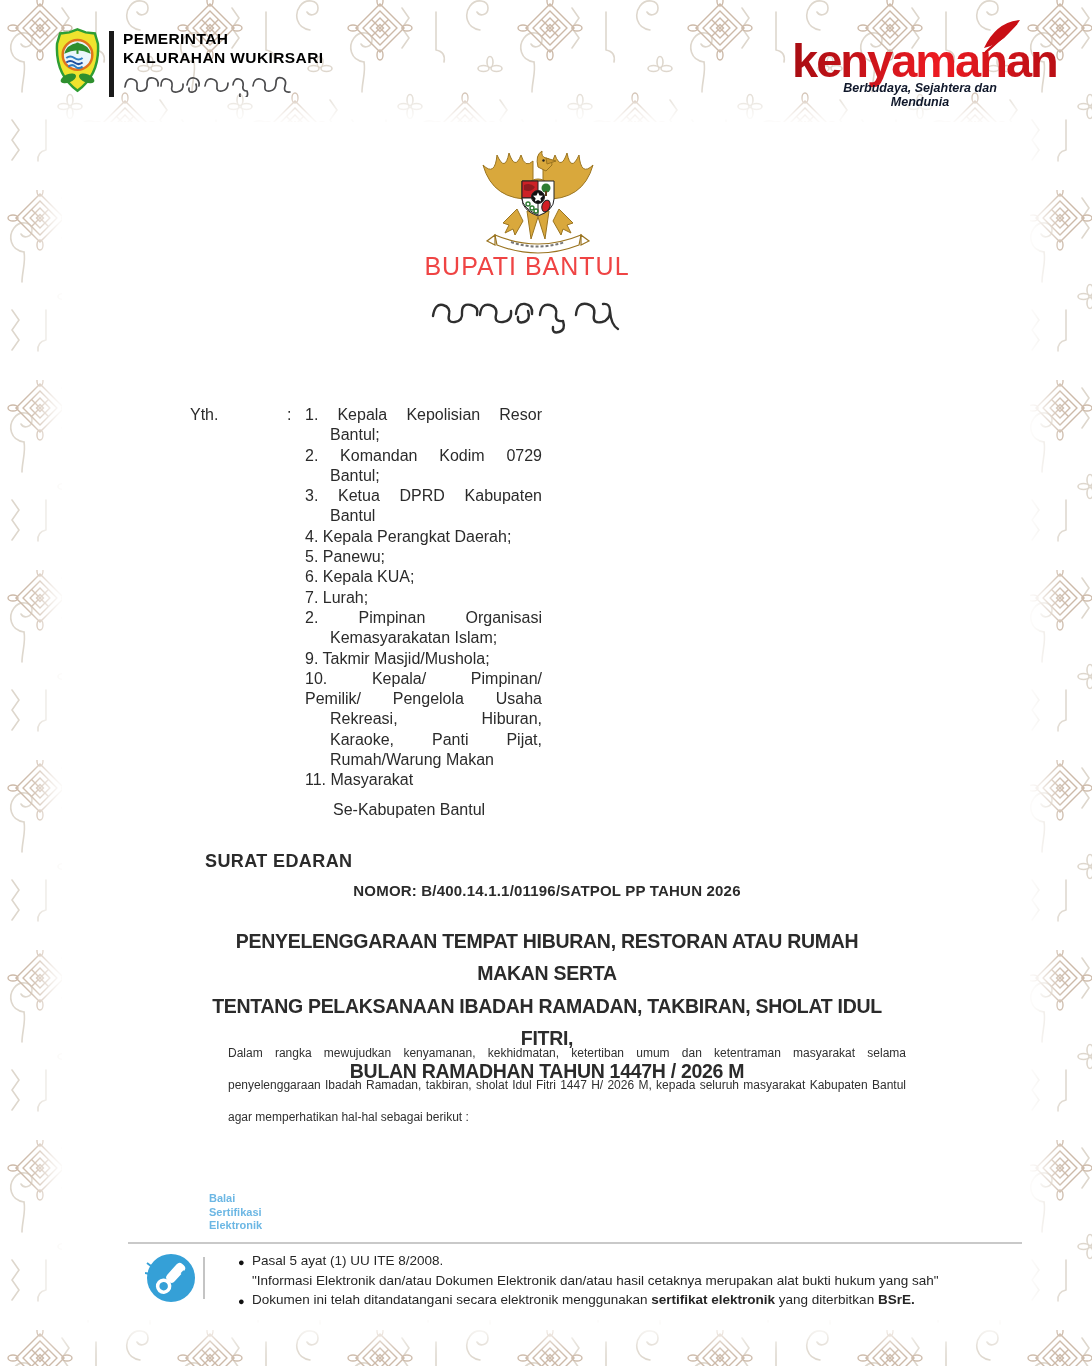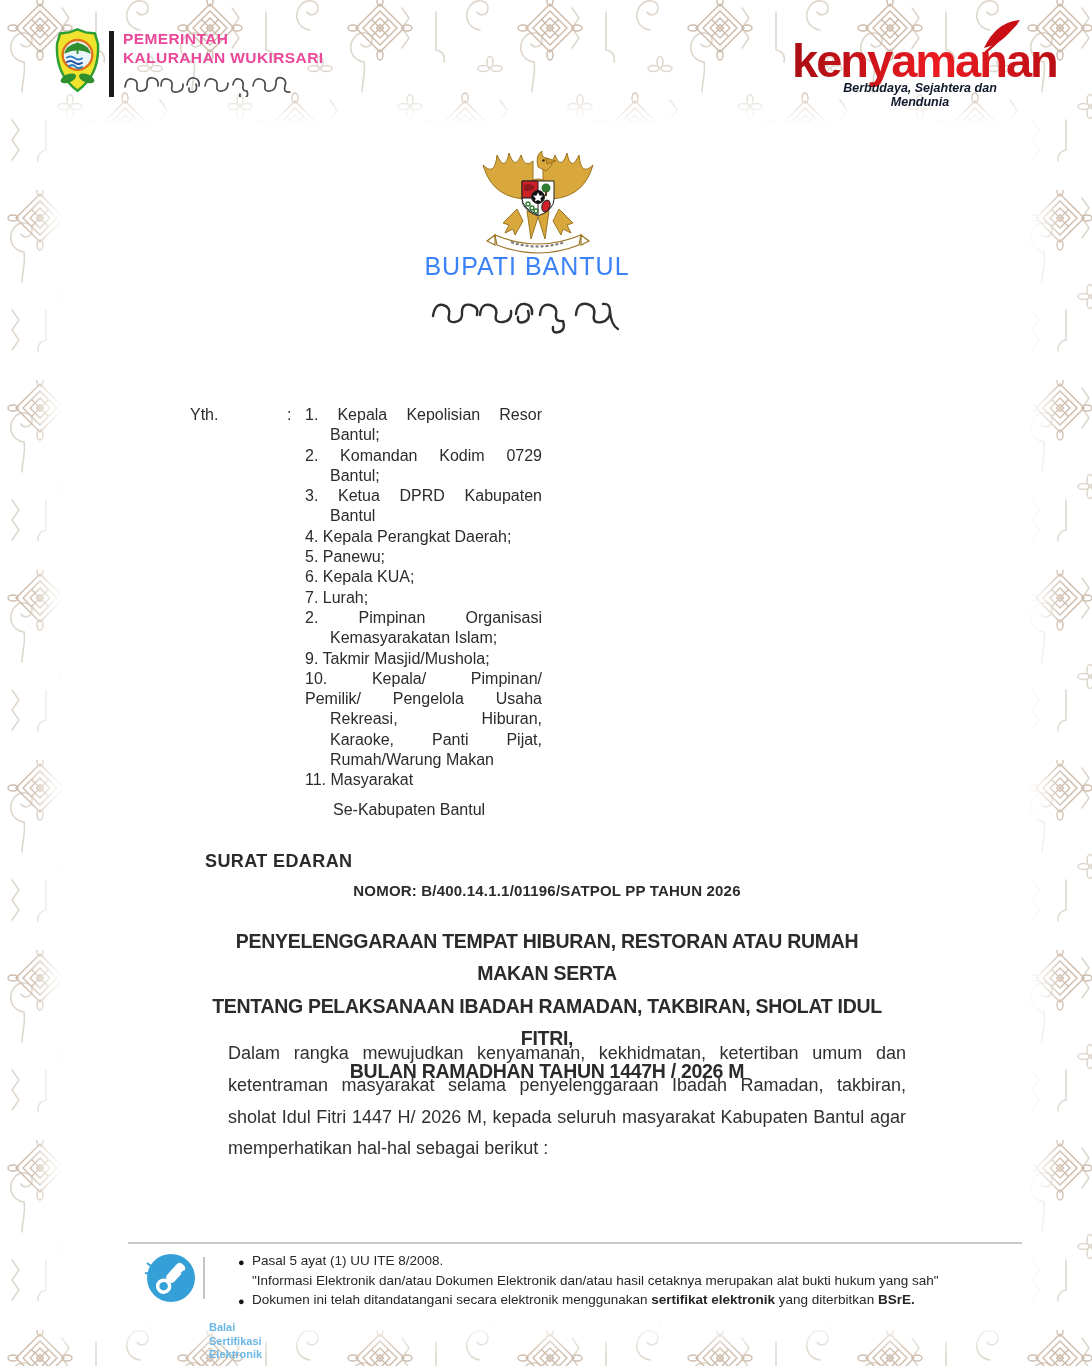--- a/index.html
+++ b/index.html
@@ -16,41 +16,41 @@
   .white-area{
     position:absolute;left:62px;top:122px;width:968px;height:1198px;
     background:#ffffff;
     box-shadow:0 0 22px 18px rgba(255,255,255,.96);
   }
   
   .hl-logo{position:absolute;left:54px;top:27px;width:47px;height:66px;}
   .hl-bar{position:absolute;left:109px;top:31px;width:5px;height:66px;background:#1a1a1a;}
   .hl-text{position:absolute;left:123px;top:29px;line-height:19px;}
   .hl-text .l1,.hl-text .l2{
-    font-weight:bold;font-size:15.5px;letter-spacing:.4px;color:#ec4899;
+    font-weight:bold;font-size:15.5px;letter-spacing:.4px;color:#000000;
   }
   .hl-jav{position:absolute;left:121px;top:69px;}
   .brand{
     position:absolute;left:792px;top:33px;
     font-size:47px;font-weight:800;letter-spacing:-2px;
     color:#d01418;
     background:linear-gradient(90deg,#a80d12,#ec1b22 55%,#b90f15);
     -webkit-background-clip:text;background-clip:text;
     -webkit-text-fill-color:transparent;
   }
   .brand-leaf{position:absolute;left:976px;top:18px;}
   .tagline{
     position:absolute;left:820px;top:81px;width:200px;text-align:center;
     font-size:12.5px;font-style:italic;font-weight:bold;color:#0f172a;
   }
   
   .garuda{position:absolute;left:477px;top:147px;}
   .bupati{
     position:absolute;left:377px;top:252px;width:300px;text-align:center;
-    font-size:25px;letter-spacing:1px;color:#3b82f6;
+    font-size:25px;letter-spacing:1px;color:#ef4444;
   }
   .jav-big{position:absolute;left:428px;top:286px;}
   
   .yth{position:absolute;left:190px;top:406px;font-size:16px;}
   .yth-colon{position:absolute;left:287px;top:406px;font-size:16px;}
   .recipients-col{
     position:absolute;left:305px;top:405px;width:237px;
     font-size:16px;line-height:20.3px;
   }
   .rl{white-space:normal;}
@@ -67,28 +67,28 @@
     position:absolute;left:205px;top:882px;width:684px;text-align:center;
     font-size:15px;font-weight:bold;letter-spacing:.2px;
   }
   .doc-title{
     position:absolute;left:203px;top:925px;width:688px;text-align:center;
     font-size:19.5px;font-weight:bold;line-height:32.4px;letter-spacing:-0.3px;
   }
   
   .body-par{
     position:absolute;left:228px;top:1038px;width:678px;
-    font-size:18px;line-height:31.8px;text-align:justify;color:#303030;
+    font-size:12px;line-height:31.8px;text-align:justify;color:#303030;
   }
   
   .foot-line{position:absolute;left:128px;top:1242px;width:894px;height:2px;background:#c9c9c9;}
   .bse-logo{position:absolute;left:145px;top:1252px;}
   .bse-divider{position:absolute;left:203px;top:1257px;width:2px;height:42px;background:#c4c4c4;}
   .bse-text{
-    position:absolute;left:209px;top:1321px;
+    position:absolute;left:209px;top:1192px;
     font-size:11px;font-weight:bold;line-height:13.5px;color:#6cb7e4;
   }
   .foot-notes{position:absolute;left:238px;top:1251px;width:740px;font-size:13.5px;line-height:19.5px;color:#262626;}
   .fn-row{position:relative;padding-left:14px;}
   .fn-row .blt{position:absolute;left:0;top:2px;font-size:11px;color:#111;}
   .fn-row b{font-weight:bold;}
 </style>
 </head>
 <body>
 

